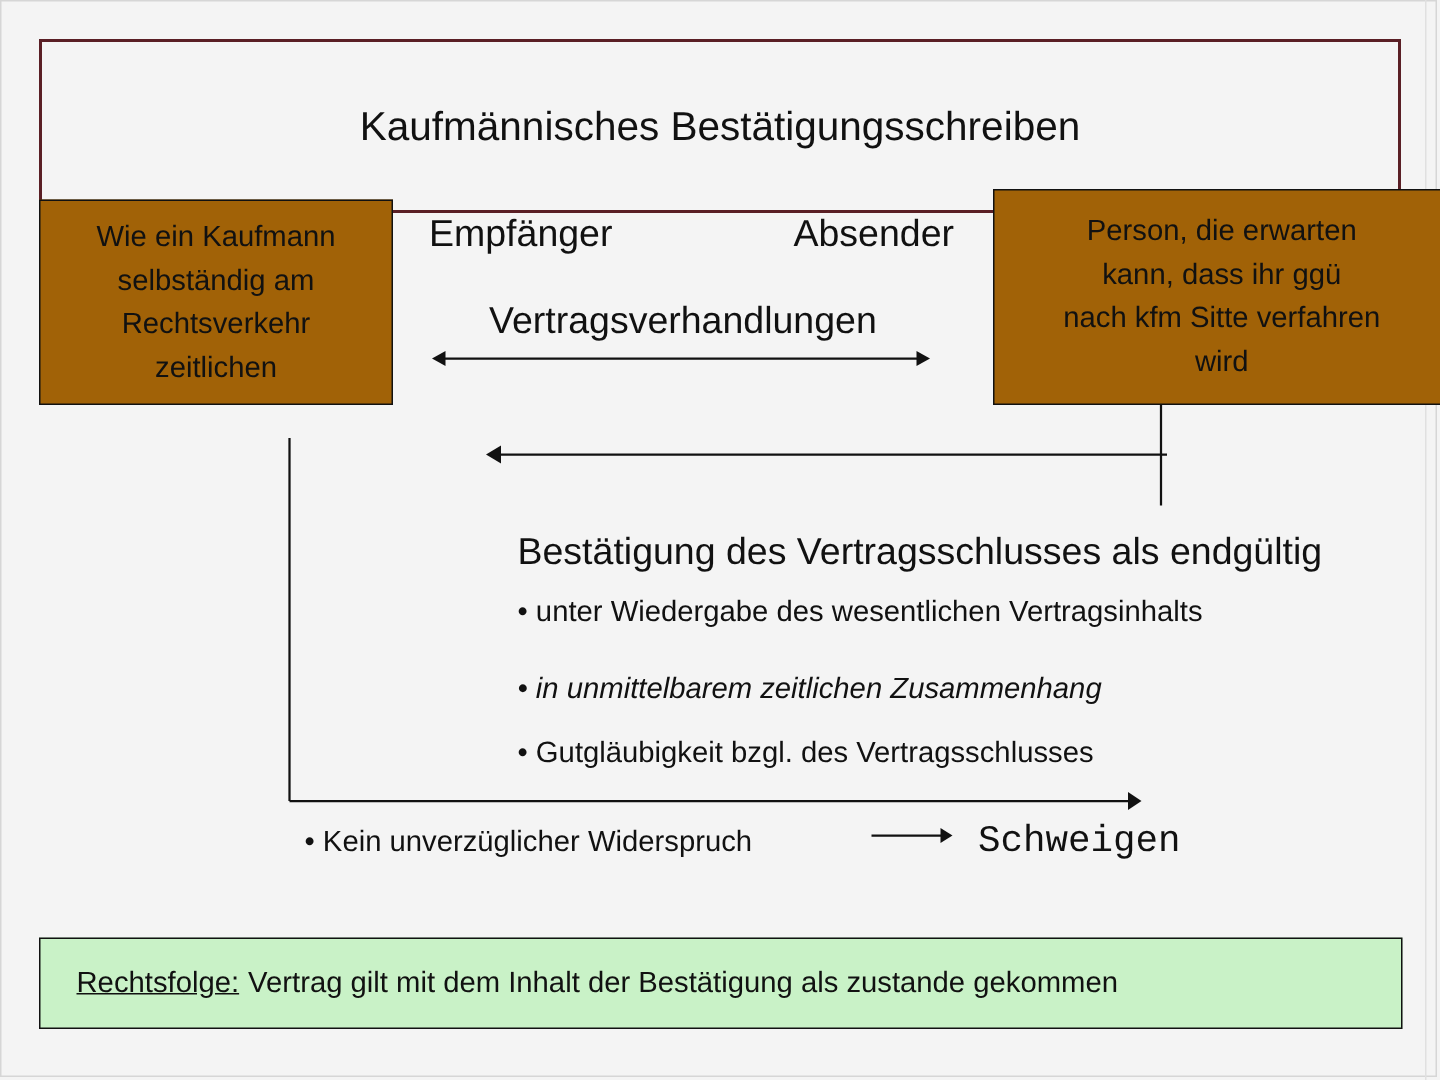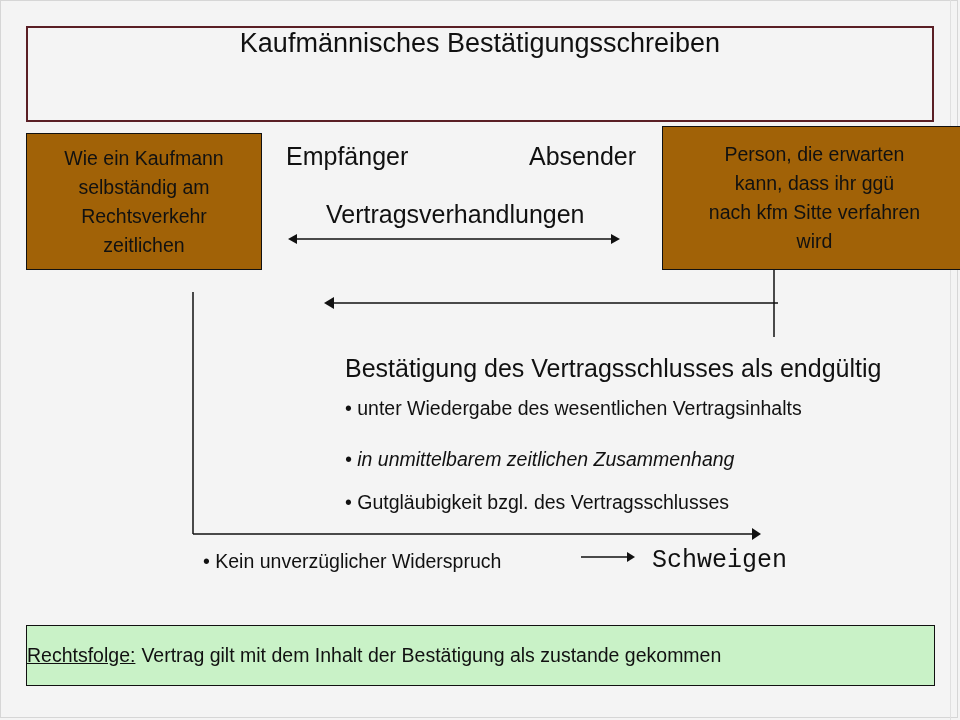--- a/index.html
+++ b/index.html
@@ -13,25 +13,25 @@
     .frame {
       position: absolute; left: 0; top: 0; width: 958px; height: 718px;
       border: 1px solid #d6d6d6;
       box-sizing: border-box;
     }
     .right-edge {
       position: absolute; left: 950px; top: 0; width: 1px; height: 720px;
       background: #e0e0e0;
     }
     .title-box {
-      position: absolute; left: 26px; top: 26px; width: 908px; height: 96px;
+      position: absolute; left: 26px; top: 26px; width: 908px; height: 116px;
       border: 2px solid #5a1f25;
       box-sizing: border-box;
       background: #f4f4f4;
-      display: flex; justify-content: center;
+      display: flex; align-items: center; justify-content: center;
       font-size: 27px;
     }
     .yellow-box {
       position: absolute;
       background: #a16207;
       border: 1.5px solid #111;
       box-sizing: border-box;
       display: flex; align-items: center; justify-content: center;
       text-align: center;
       font-size: 19.5px; line-height: 29px;
@@ -51,20 +51,21 @@
     .b3 { left: 345px; top: 491px; }
     .b4 { left: 203px; top: 550px; }
     .lbl-schweigen { left: 652px; top: 546px; font-family: Liberation Mono, monospace; }
     .green-box {
       position: absolute; left: 26px; top: 625px; width: 909px; height: 61px;
       background: #c9f2c7;
       border: 1.5px solid #111;
       box-sizing: border-box;
       font-size: 19.5px;
       display: flex; align-items: center;
+      padding-left: 24px;
       white-space: nowrap;
     }
     .green-box .u { text-decoration: underline; margin-right: 6px; }
     svg.lines { position: absolute; left: 0; top: 0; width: 960px; height: 720px; pointer-events: none; }
   </style>
 </head>
 <body>
 
 <div class="frame"></div>
 <div class="right-edge"></div>

